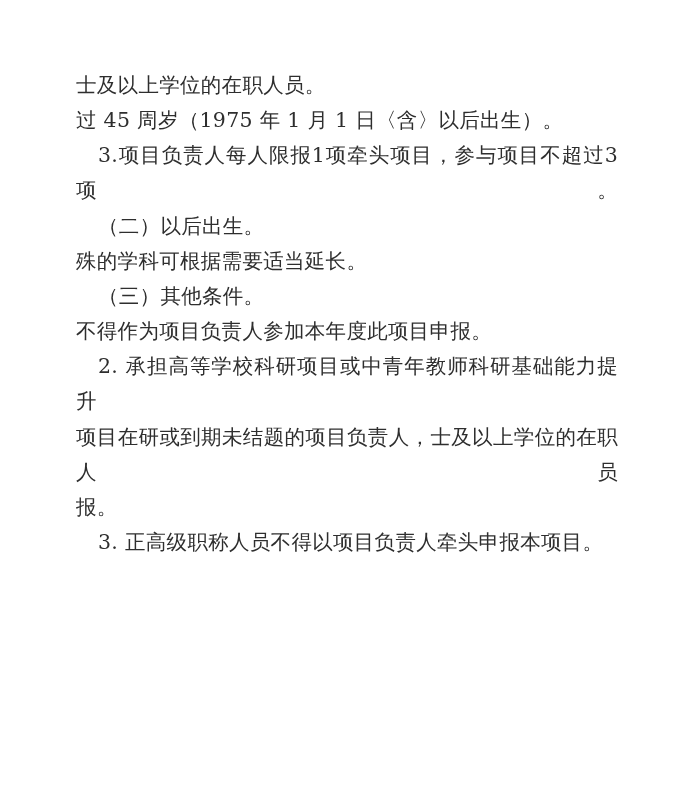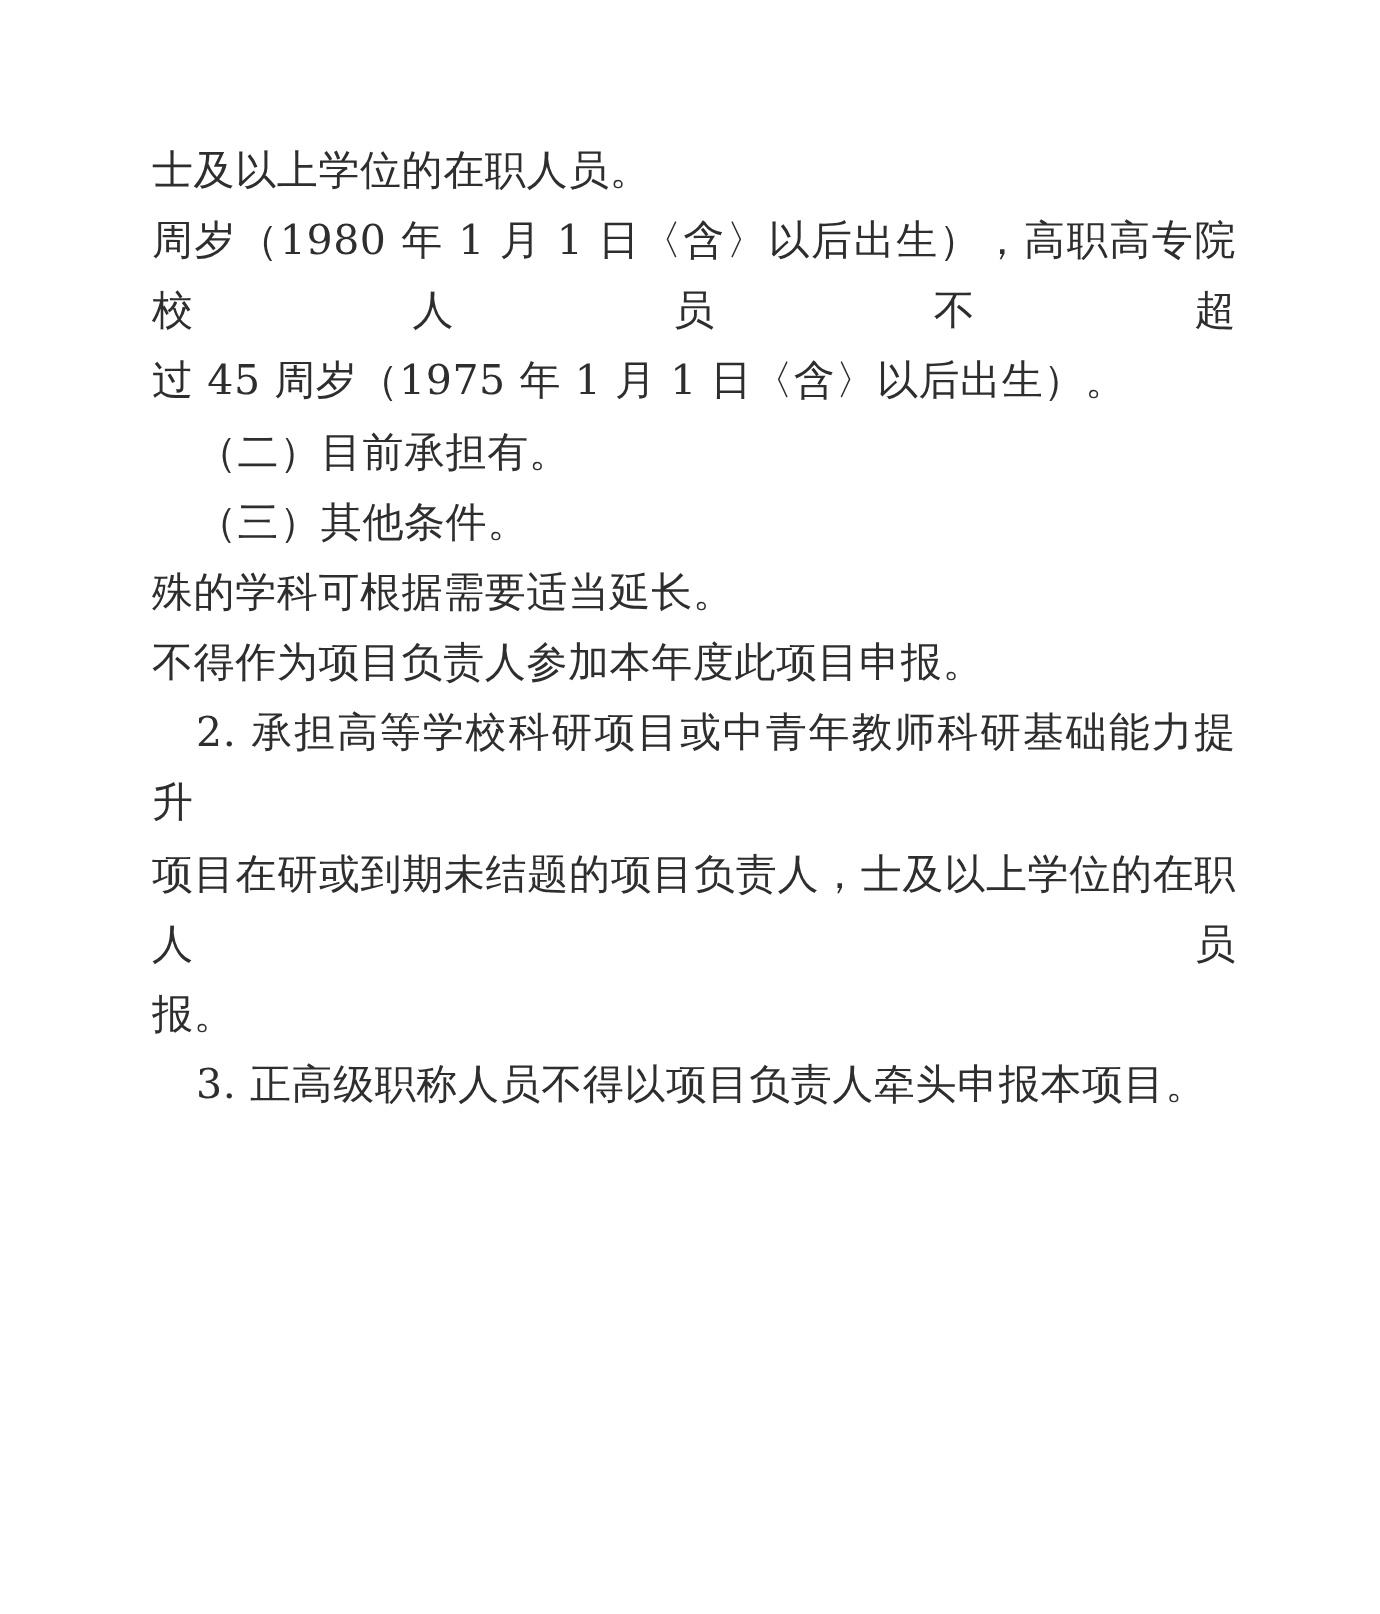--- a/index.html
+++ b/index.html
@@ -41,25 +41,25 @@
   .line.indent {
     text-indent: 22px;
   }
 </style>
 </head>
 <body>
 
 <div class="page">
   <div class="textblock">
     <p class="line">士及以上学位的在职人员。</p>
-    <p class="line justify">周岁（1980 年 1 月 1 日〈含〉以后出生），高职高专院校人员不超</p>
     <p class="line">过 45 周岁（1975 年 1 月 1 日〈含〉以后出生）。</p>
-    <p class="line indent">（二）目前承担有。</p>
+    <p class="line indent justify">3.项目负责人每人限报1项牵头项目，参与项目不超过3项。</p>
+    <p class="line indent">（二）以后出生。</p>
+    <p class="line">殊的学科可根据需要适当延长。</p>
     <p class="line indent">（三）其他条件。</p>
-    <p class="line">殊的学科可根据需要适当延长。</p>
     <p class="line">不得作为项目负责人参加本年度此项目申报。</p>
     <p class="line indent justify">2. 承担高等学校科研项目或中青年教师科研基础能力提升</p>
     <p class="line justify">项目在研或到期未结题的项目负责人，士及以上学位的在职人员</p>
     <p class="line">报。</p>
     <p class="line indent">3. 正高级职称人员不得以项目负责人牵头申报本项目。</p>
 
   </div>
 </div>
 
 </body></html>

